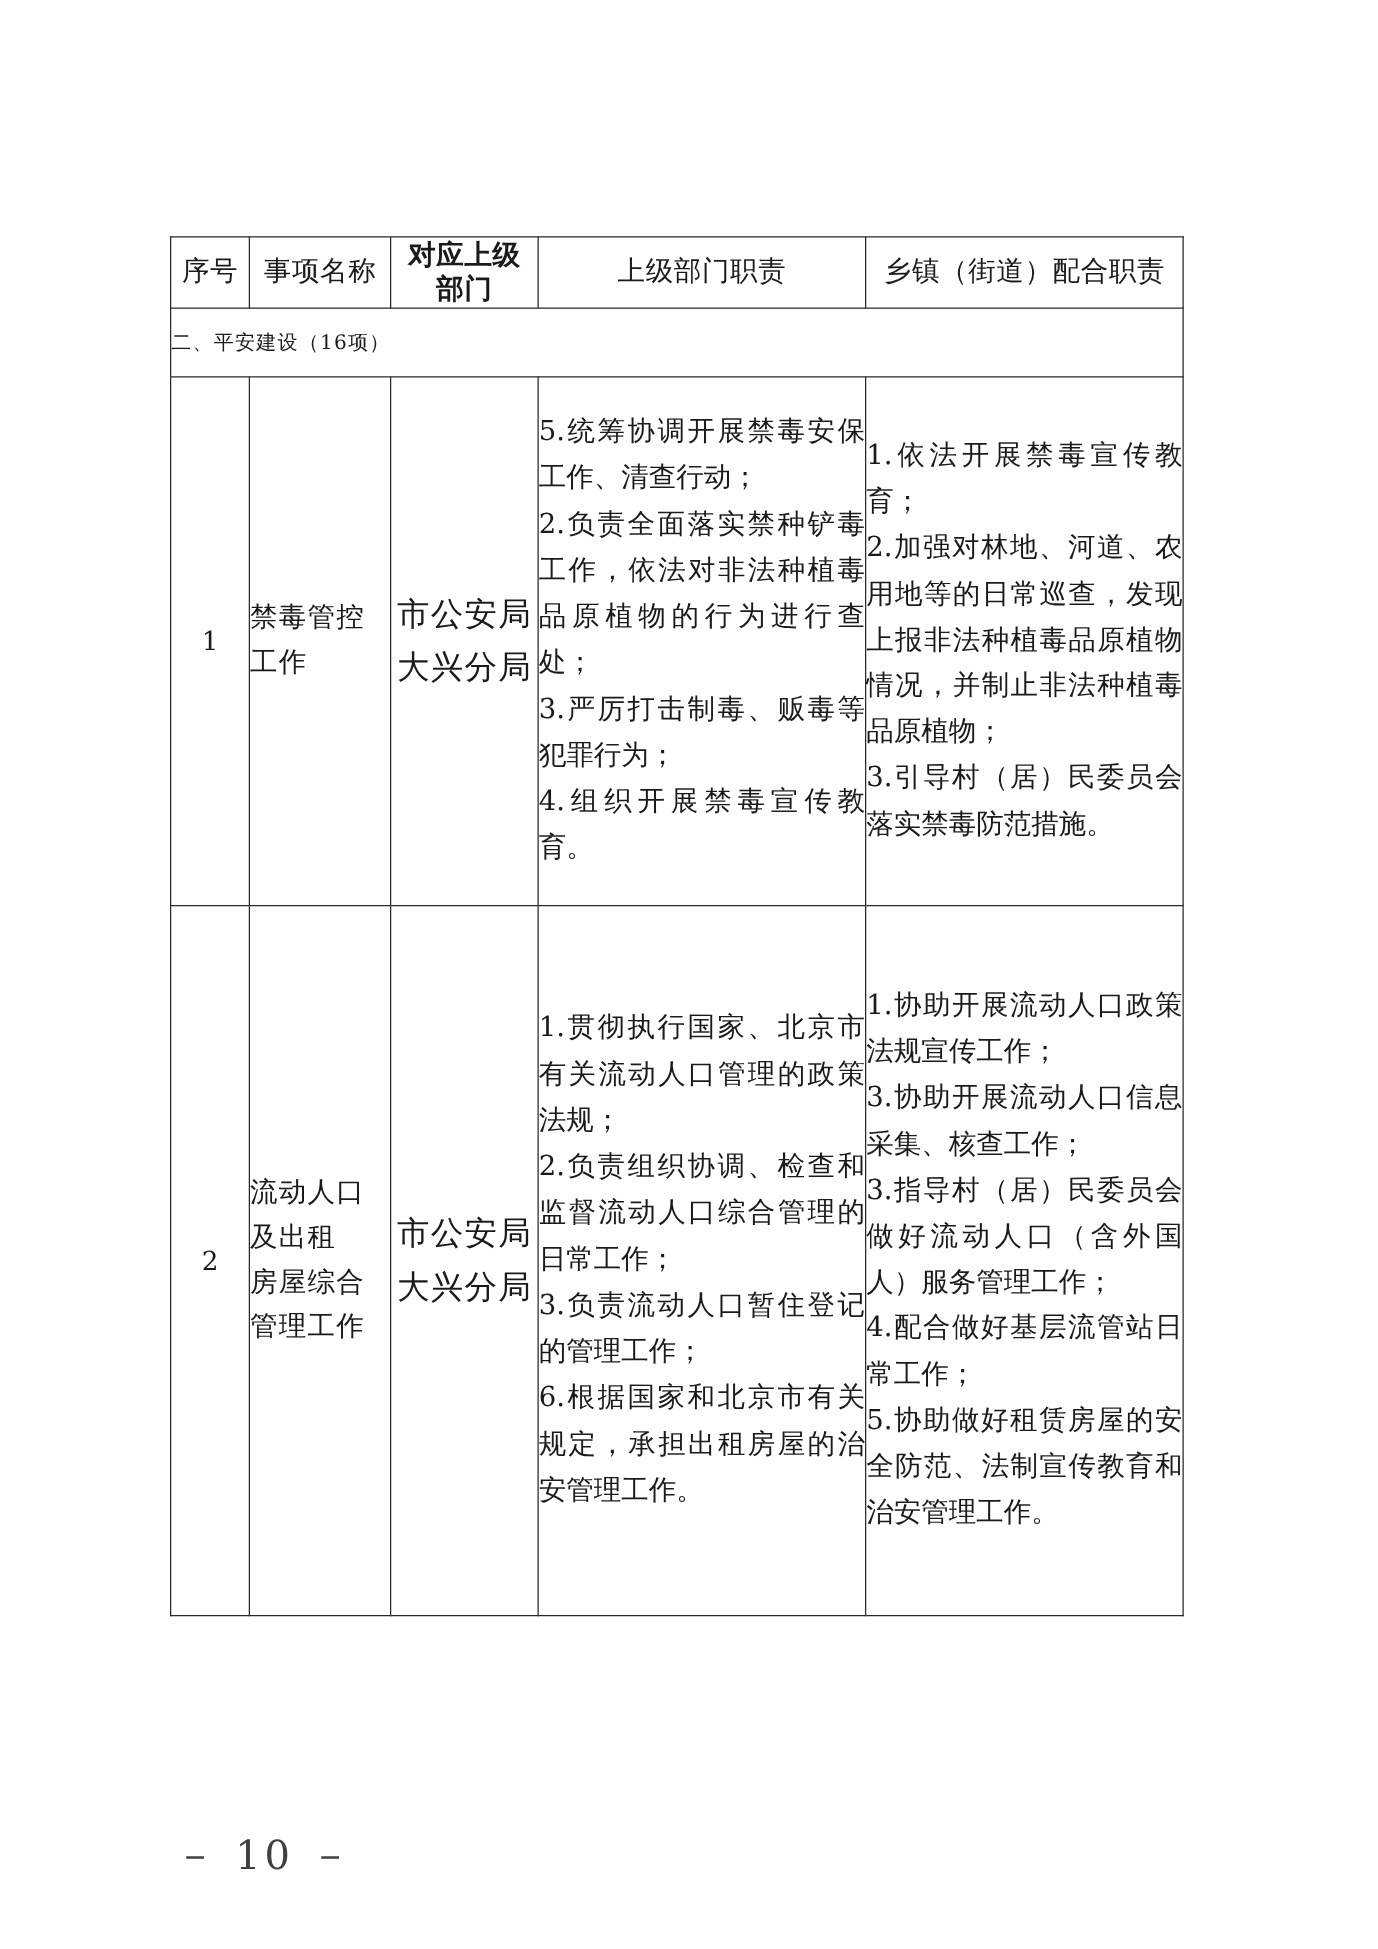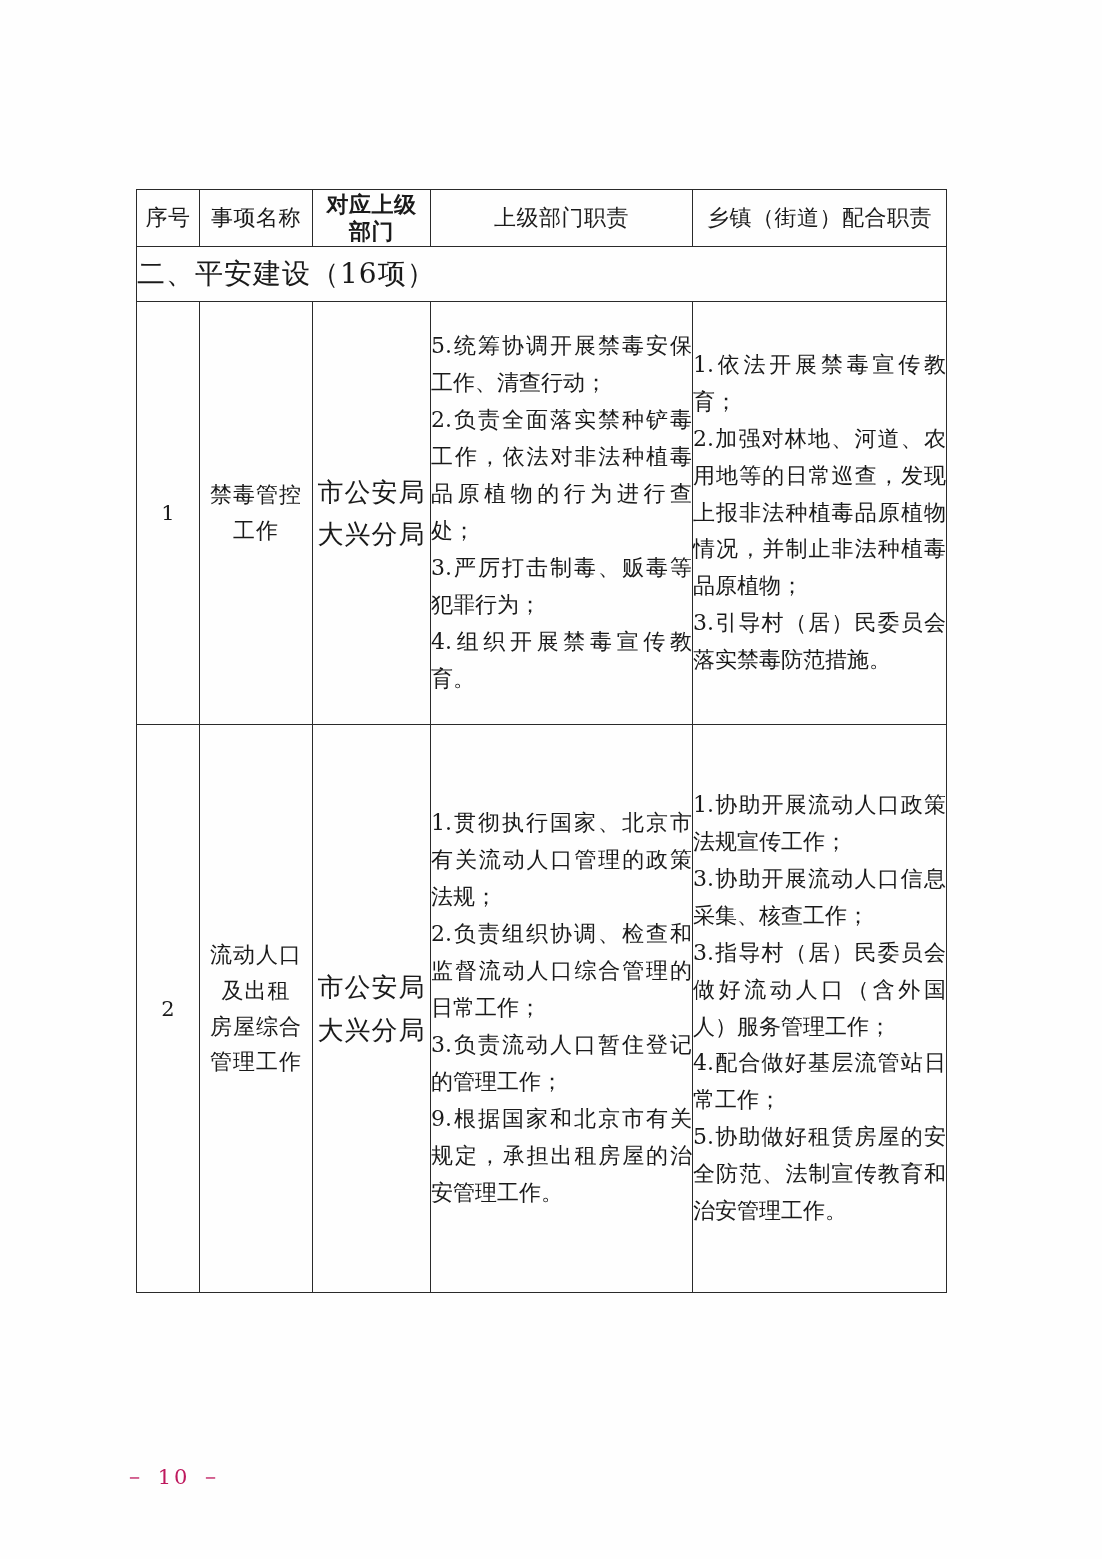--- a/index.html
+++ b/index.html
@@ -54,34 +54,34 @@
     padding: 4px 2px;
   }
   .hdr-cell .two-line {
     display: block;
     font-weight: bold;
   }
 
   
   .section-cell {
     height: 54px;
-    font-size: 28px;
+    font-size: 16px;
     letter-spacing: 1px;
     padding: 6px 10px 6px 12px;
     text-align: left;
   }
 
   
   .idx-cell {
     text-align: center;
     font-size: 21px;
     font-family: "DejaVu Serif", "Liberation Serif", serif;
   }
   .name-cell {
-    text-align: center;
+    text-align: left;
     font-size: 22px;
     line-height: 1.62;
     letter-spacing: 1px;
     padding: 4px 6px;
   }
   .dept-cell {
     text-align: center;
     font-size: 26px;
     line-height: 1.62;
     letter-spacing: 1px;
@@ -101,26 +101,26 @@
     text-align-last: left;
   }
 
   
   tr.row-1 > td { height: 422px; }
   tr.row-2 > td { height: 567px; }
 
   
   .page-number {
     position: absolute;
-    left: 124px;
+    left: 140px;
     top: 1463px;
-    font-size: 21px;
+    font-size: 32px;
     letter-spacing: 3px;
     font-family: "DejaVu Serif", "Liberation Serif", serif;
-    color: #be185d;
+    color: #404040;
   }
 </style>
 </head>
 <body>
 
 <div class="page">
 
   <table class="doc-table">
     <colgroup>
       <col class="c1">
@@ -178,21 +178,21 @@
           <div>管理工作</div>
         </td>
         <td class="dept-cell">
           <div>市公安局</div>
           <div>大兴分局</div>
         </td>
         <td class="duty-cell">
           <p>1.贯彻执行国家、北京市有关流动人口管理的政策法规；</p>
           <p>2.负责组织协调、检查和监督流动人口综合管理的日常工作；</p>
           <p>3.负责流动人口暂住登记的管理工作；</p>
-          <p>9.根据国家和北京市有关规定，承担出租房屋的治安管理工作。</p>
+          <p>6.根据国家和北京市有关规定，承担出租房屋的治安管理工作。</p>
         </td>
         <td class="duty-cell">
           <p>1.协助开展流动人口政策法规宣传工作；</p>
           <p>3.协助开展流动人口信息采集、核查工作；</p>
           <p>3.指导村（居）民委员会做好流动人口（含外国人）服务管理工作；</p>
           <p>4.配合做好基层流管站日常工作；</p>
           <p>5.协助做好租赁房屋的安全防范、法制宣传教育和治安管理工作。</p>
         </td>
       </tr>
     </tbody>

